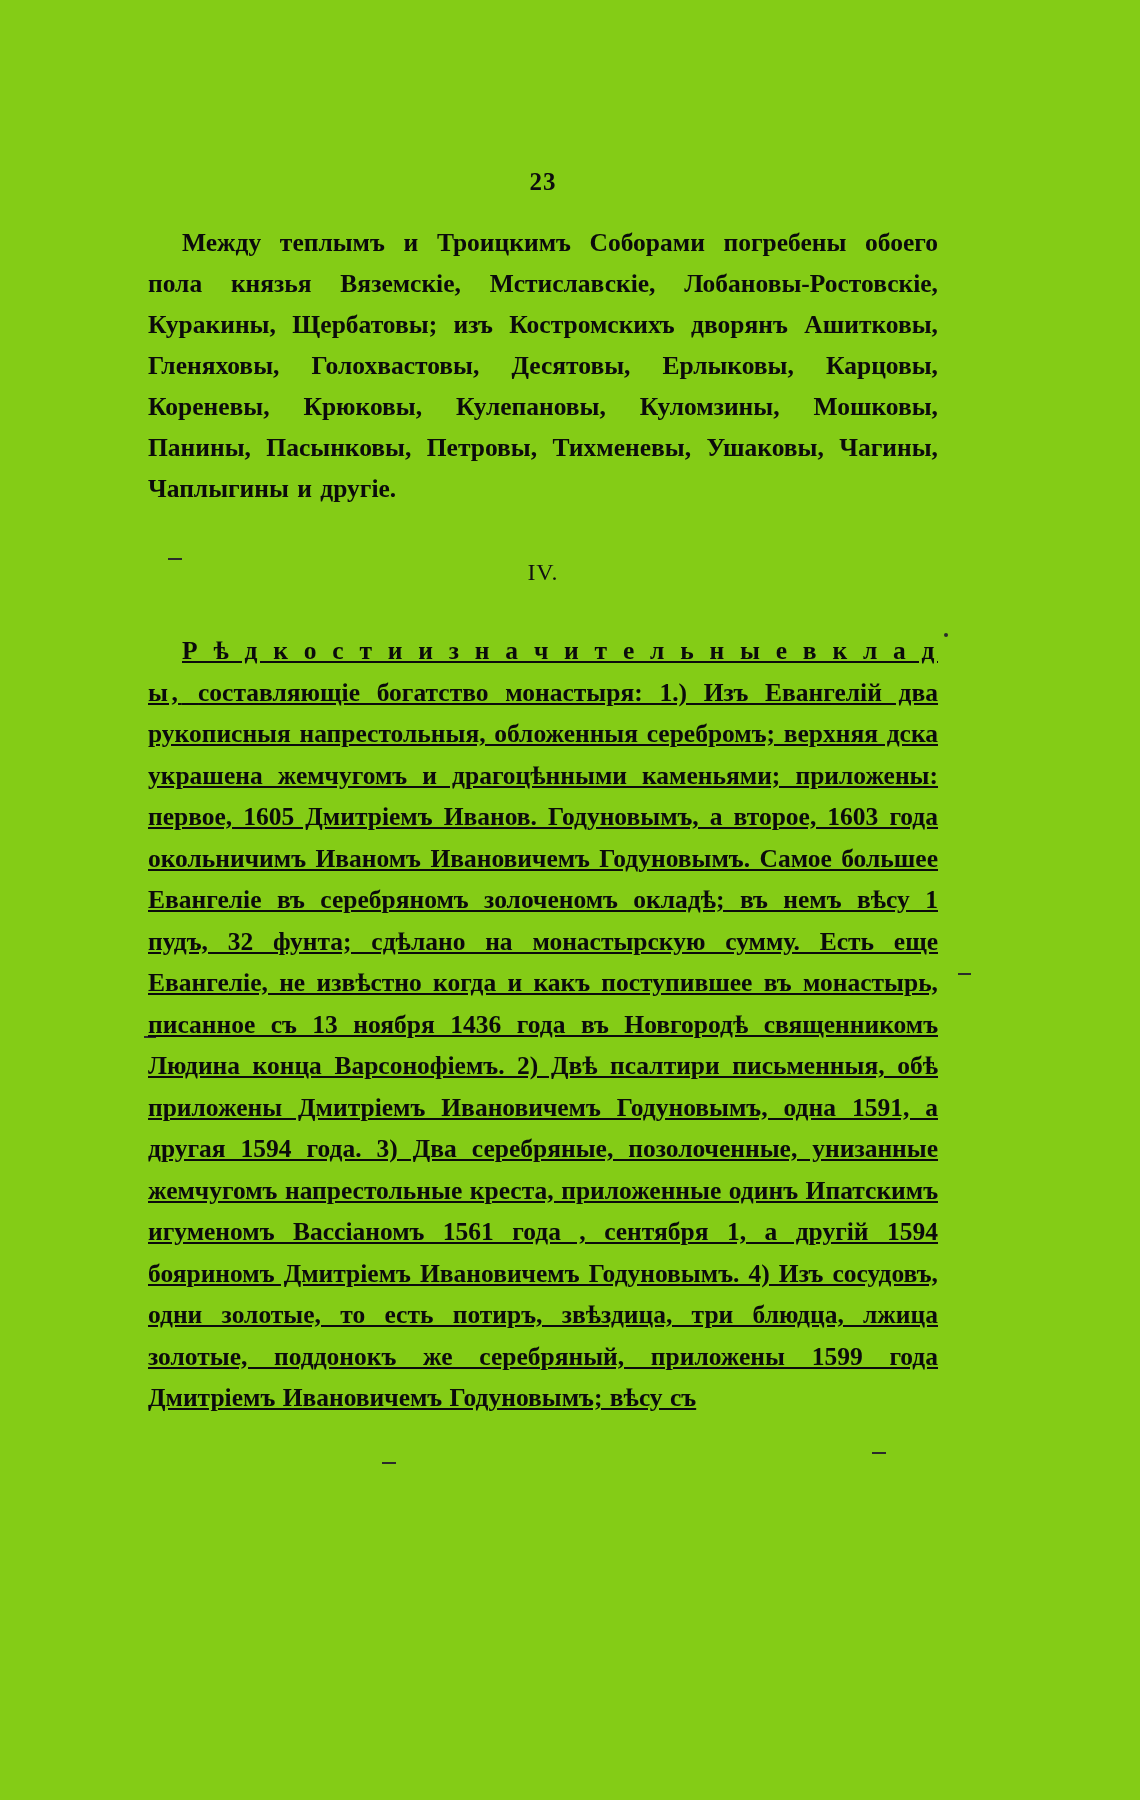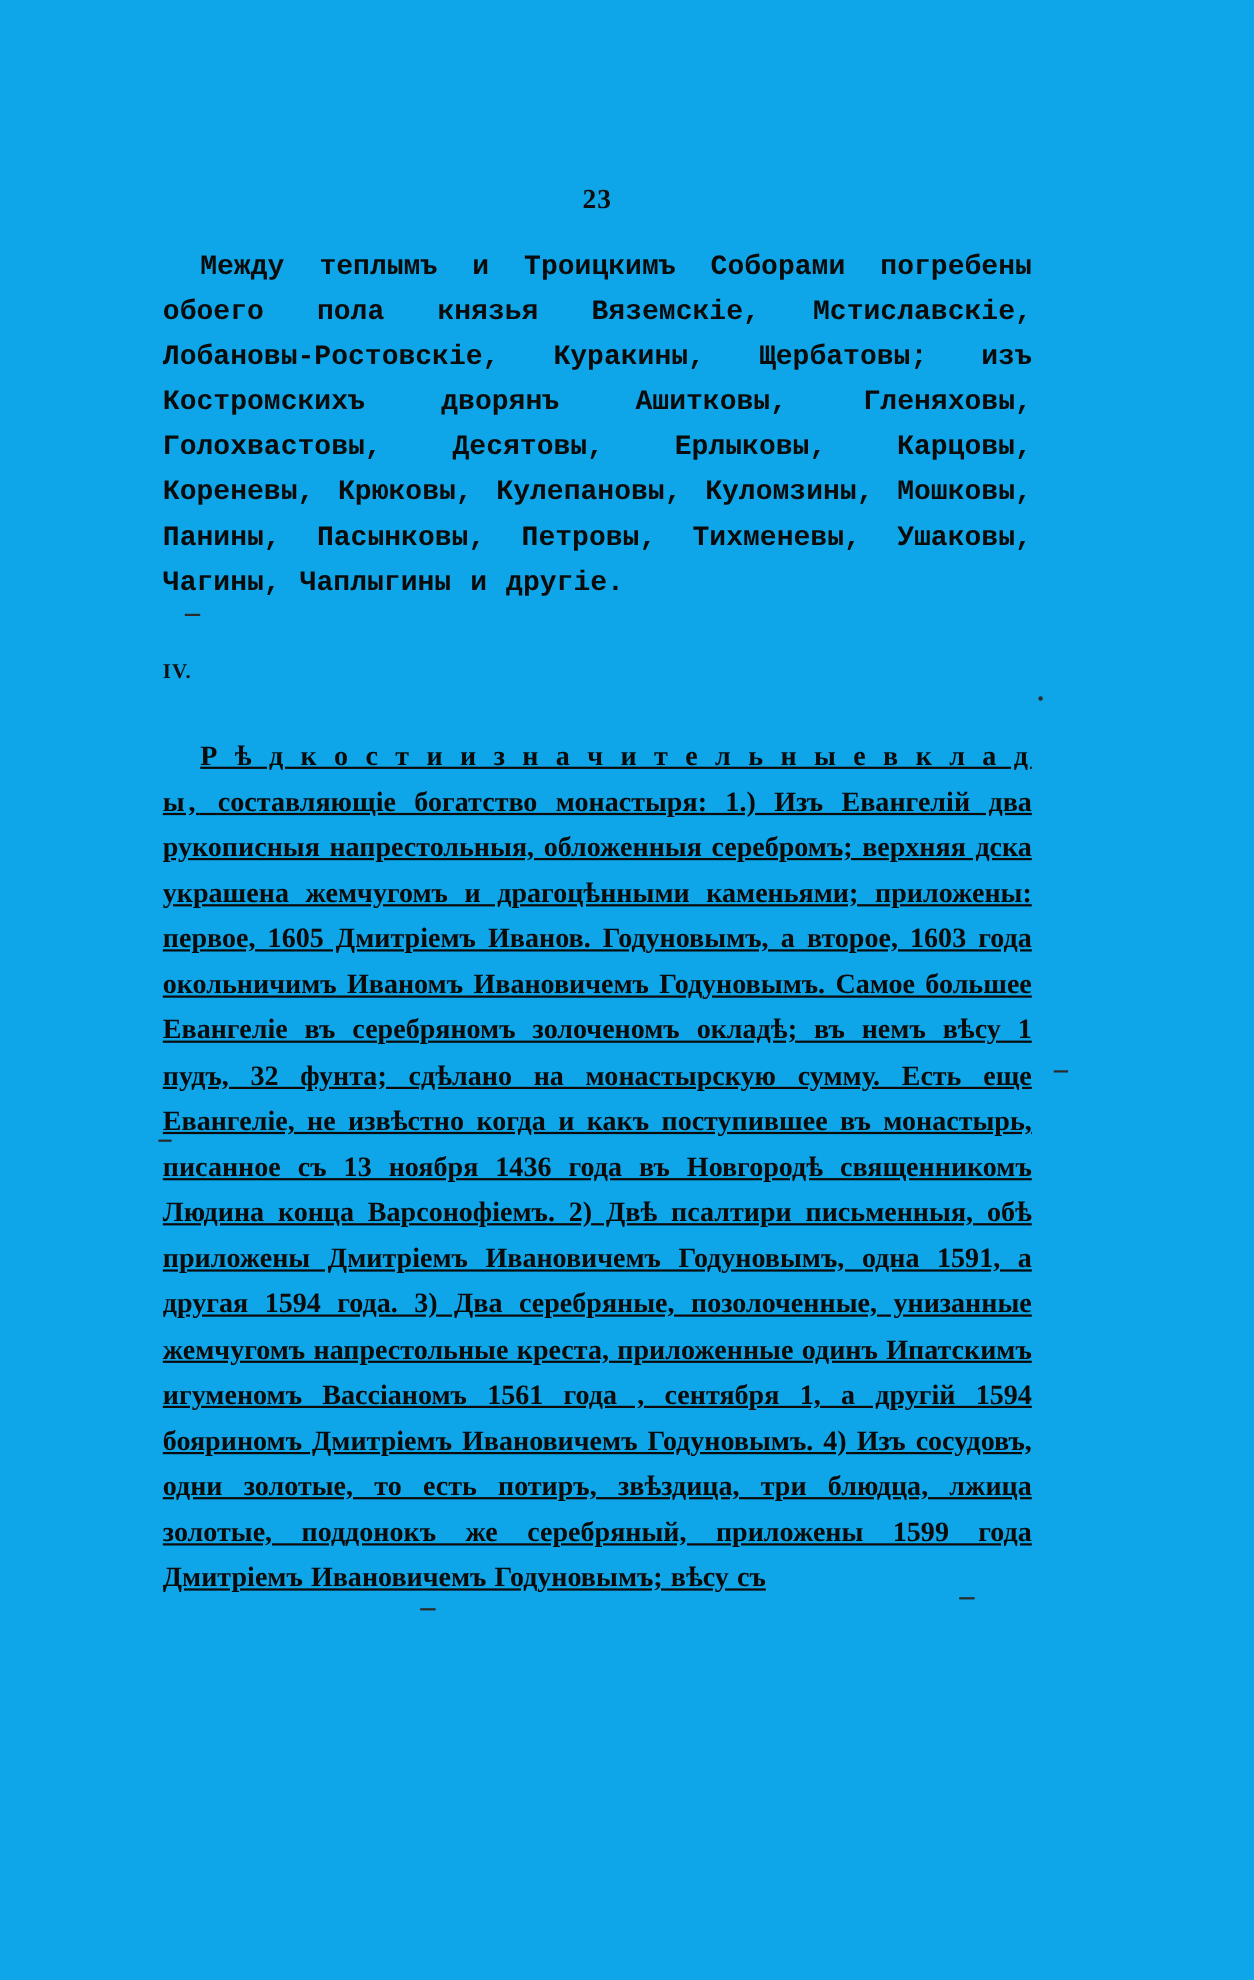--- a/index.html
+++ b/index.html
@@ -11,21 +11,21 @@
     height: 1800px;
     background: #ffffff;
     font-family: "Liberation Serif", serif;
     color: #111111;
     overflow: hidden;
   }
   .page {
     position: relative;
     width: 1140px;
     height: 1800px;
-    background: #0ea5e9;
+    background: #84cc16;
   }
   .content {
     position: absolute;
     left: 148px;
     top: 168px;
     width: 790px;
   }
   .page-number {
     text-align: center;
     font-size: 25px;
@@ -36,28 +36,28 @@
   }
   .para {
     font-size: 25.5px;
     line-height: 41px;
     font-weight: bold;
     text-align: justify;
     text-justify: inter-word;
     margin: 0;
     color: #0b0b0b;
     word-spacing: 2px;
-    font-family: Liberation Mono, monospace;
   }
   .para.first {
     text-indent: 34px;
   }
   .section-number {
-    font-size: 19px;
-    font-weight: bold;
+    text-align: center;
+    font-size: 24px;
+    font-weight: normal;
     margin: 50px 0 44px 0;
     letter-spacing: 1px;
   }
   .spaced-caps {
     letter-spacing: 3.5px;
     font-weight: bold;
   }
   .body-para {
     font-size: 25.5px;
     line-height: 41.5px;

